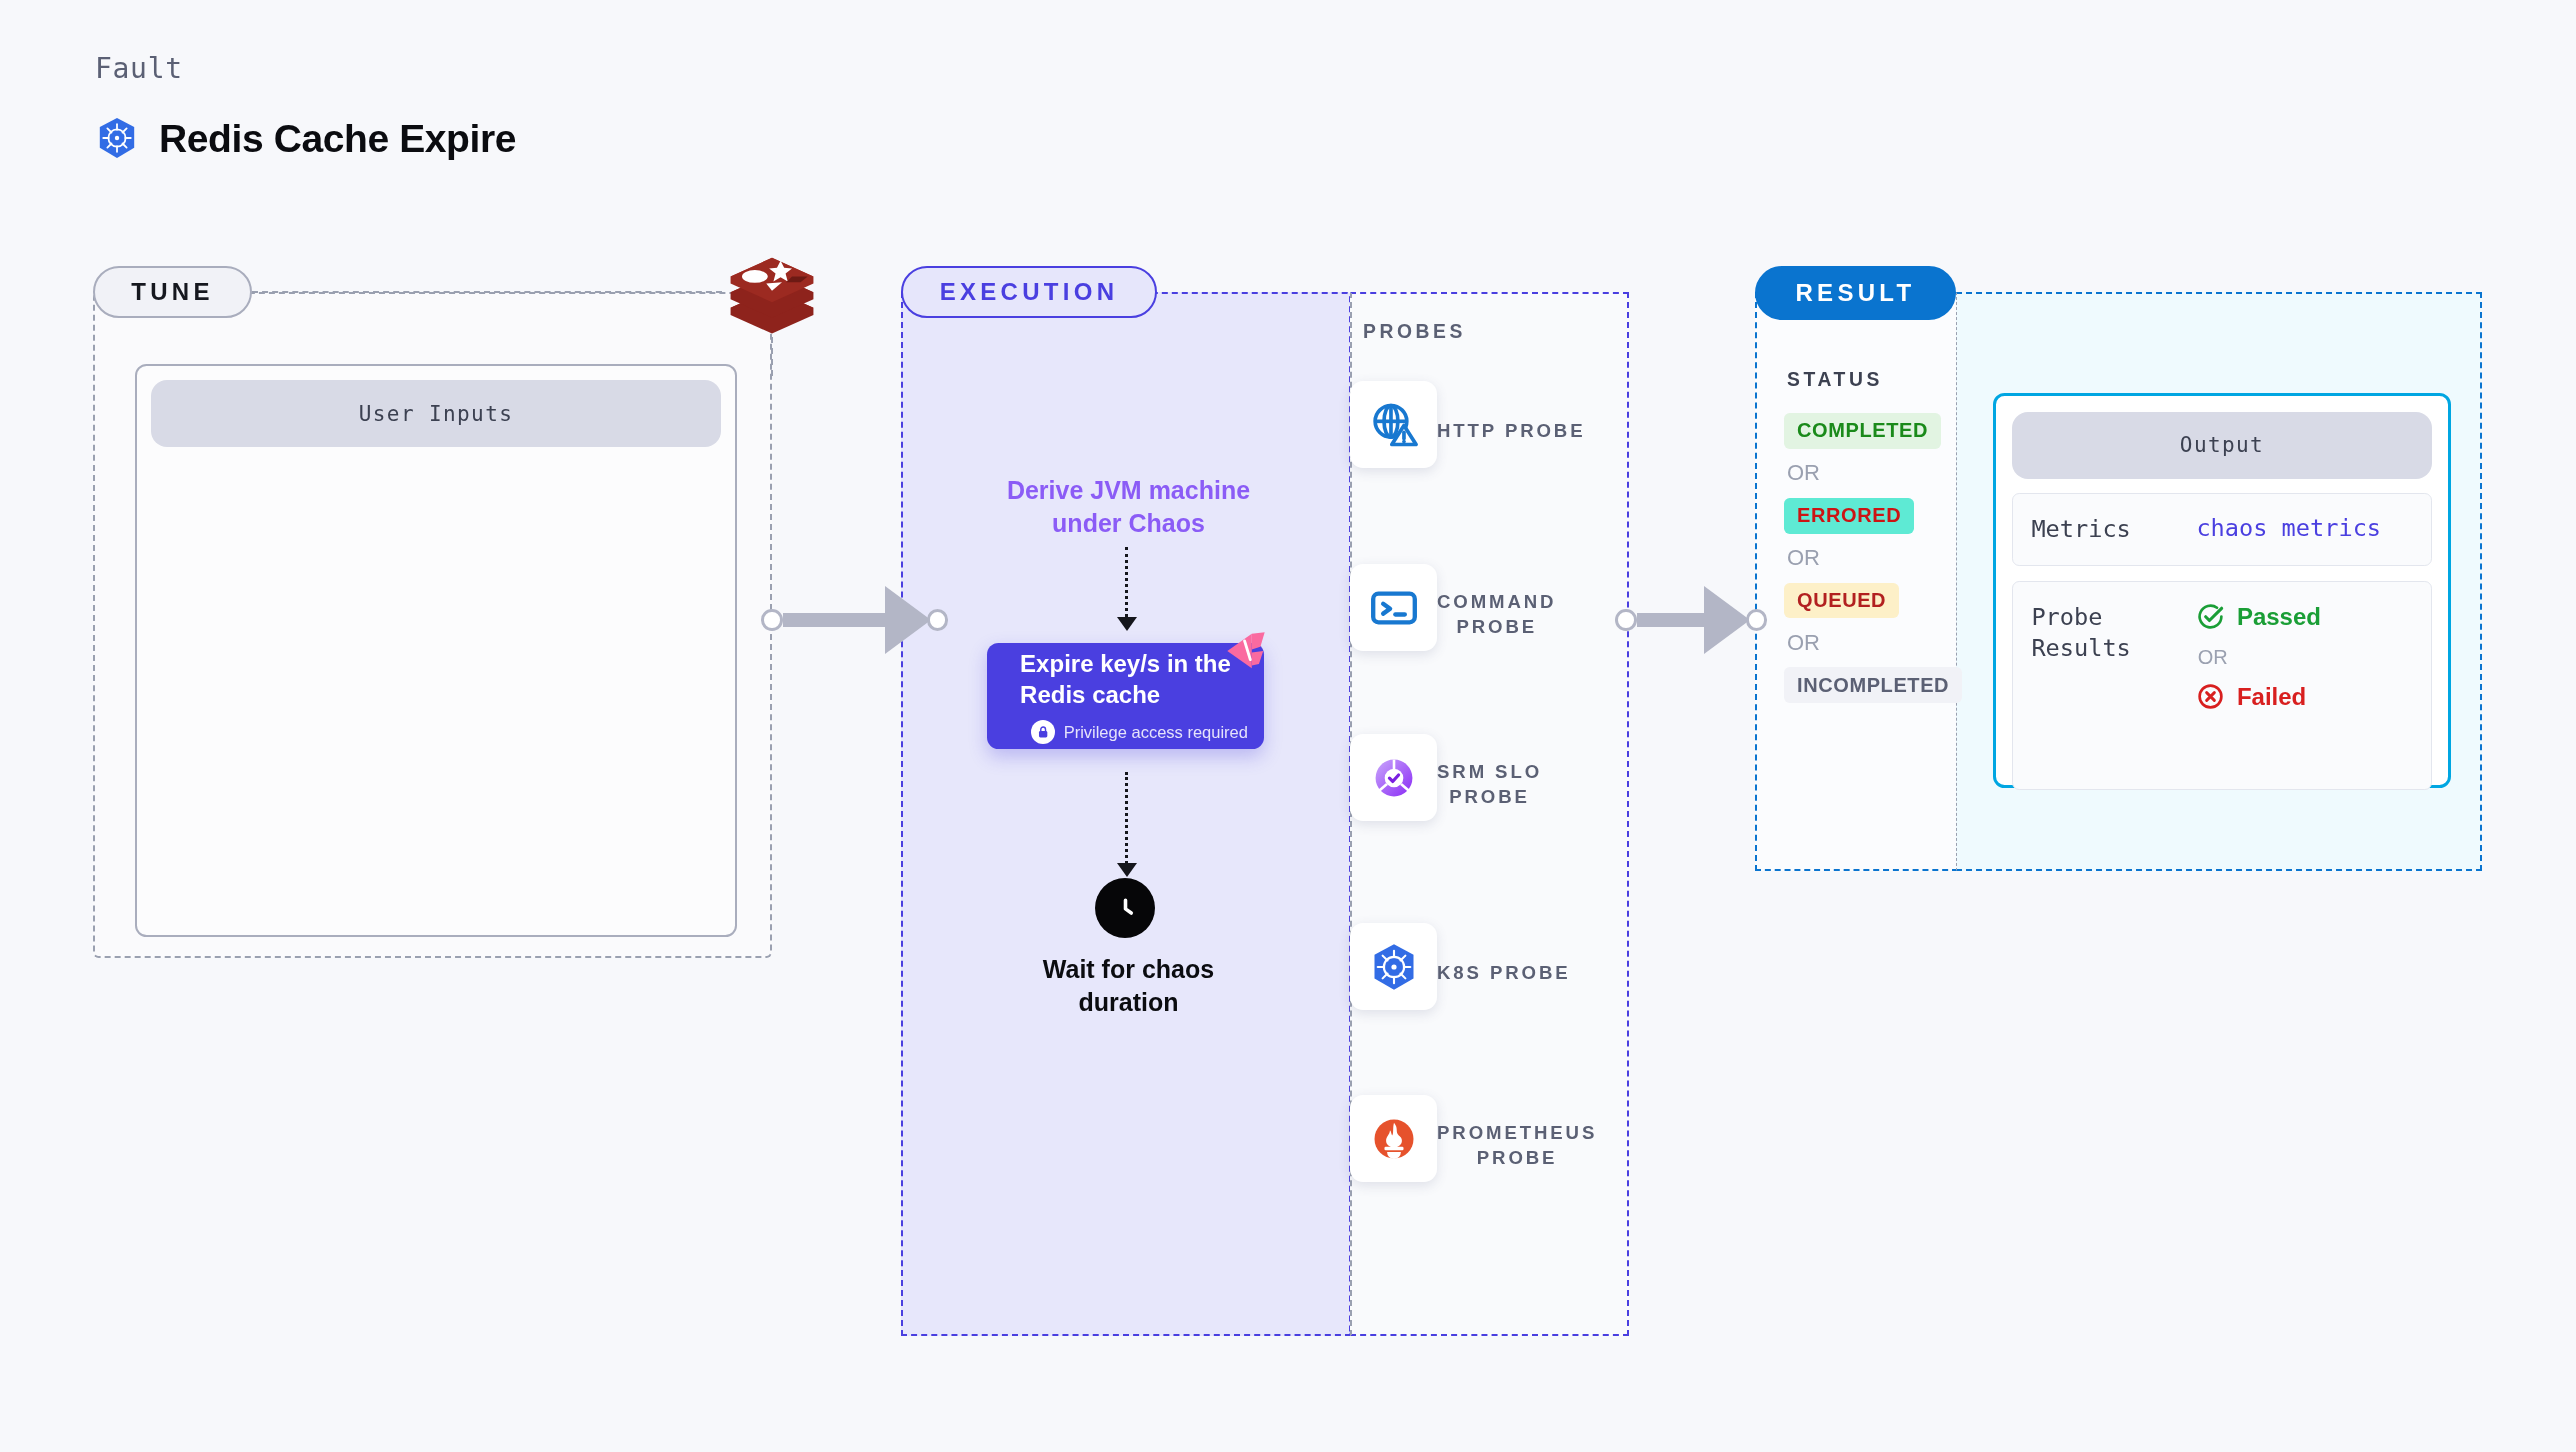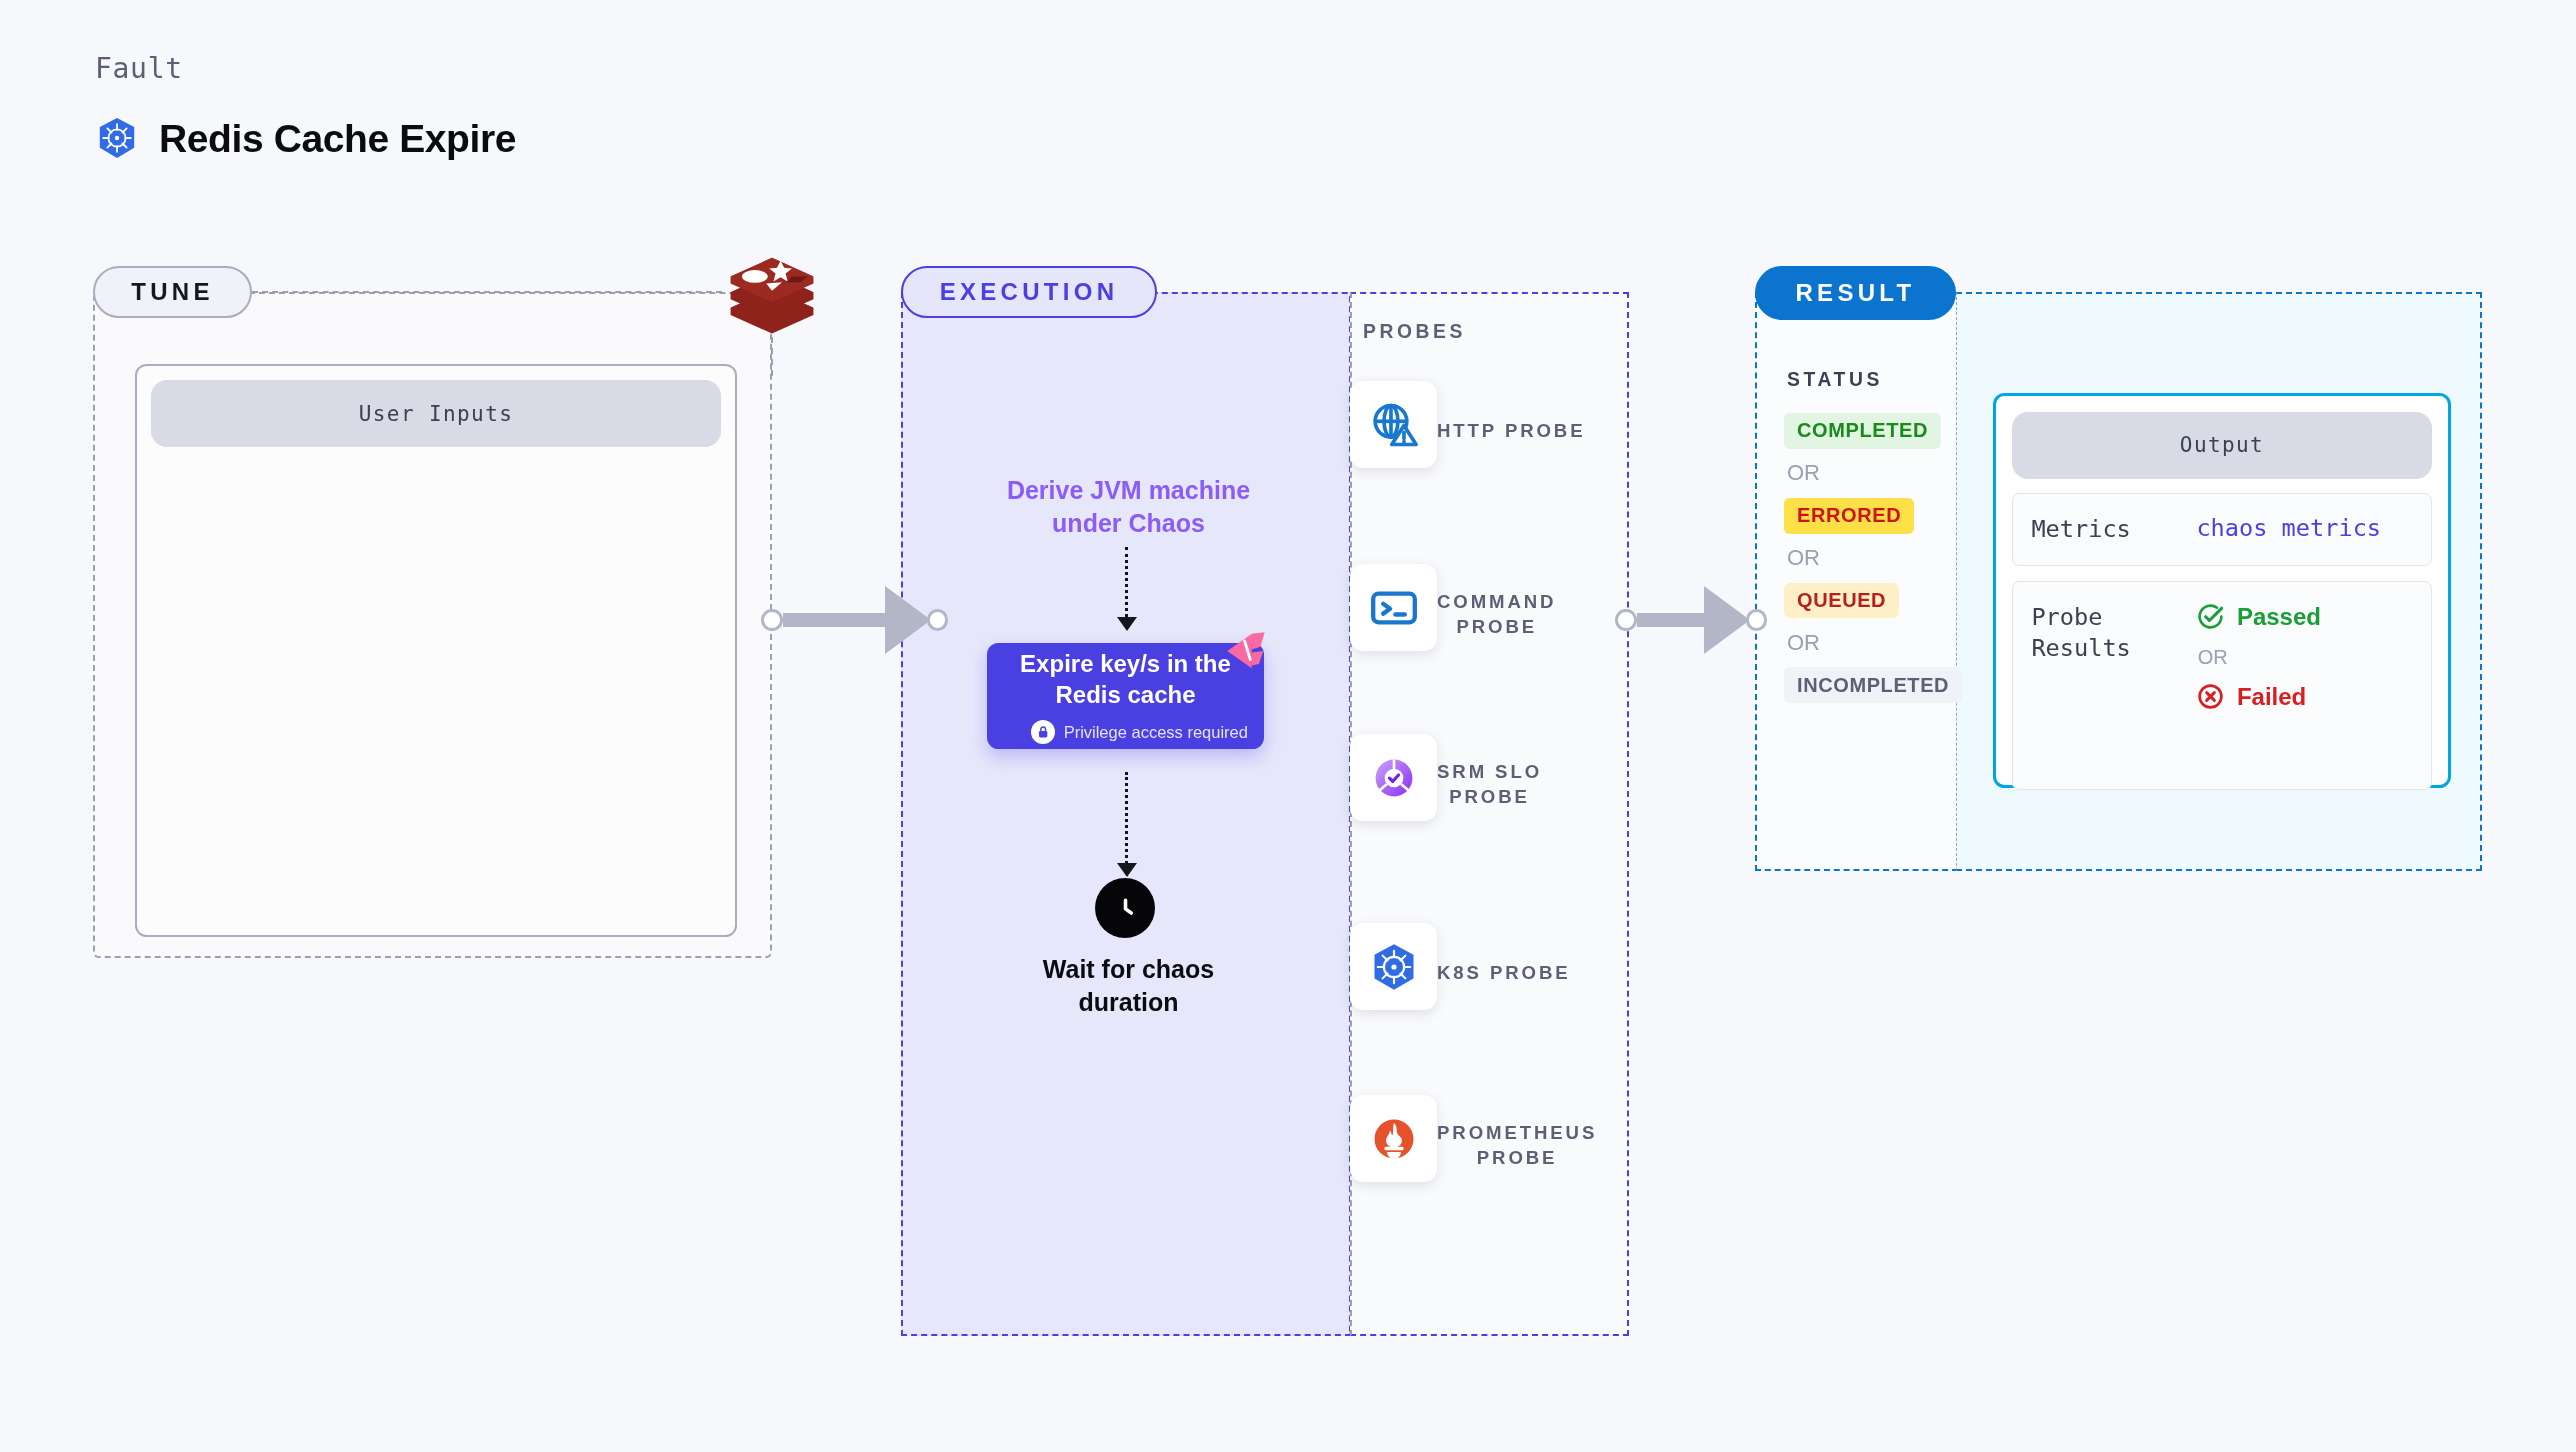--- a/index.html
+++ b/index.html
@@ -125,21 +125,21 @@
   .tip1 { left: 1117px; top: 617px; }
   .tip2 { left: 1117px; top: 863px; }
 
   .exec-card {
     position: absolute; left: 987px; top: 643px; width: 277px; height: 106px;
     background: #4a3fe0; border-radius: 11.5px;
     display: flex; flex-direction: column; align-items: center; justify-content: center;
     box-shadow: 0 7.2px 18.6px rgba(74,63,224,0.28);
   }
   .exec-card-title {
-    color: #ffffff; font-size: 24px; font-weight: bold; text-align: center; line-height: 1.3;
+    color: #ffffff; font-size: 24px; font-weight: bold; line-height: 1.3;
   }
   .exec-card-sub { display: flex; align-items: center; gap: 8.6px; margin-top: 10px; padding-left: 28px; }
   .lock-badge {
     width: 24px; height: 24px; border-radius: 50%; background: #ffffff;
     display: flex; align-items: center; justify-content: center;
   }
   .exec-card-sub-text { color: #e5e3fb; font-size: 16.5px; }
   .chaos-flag { position: absolute; left: 1223px; top: 628px; width: 46px; height: 46px; }
 
   .clock-node {
@@ -396,21 +396,21 @@
       </svg>
     </div>
     <div class="probe-name">PROMETHEUS
 PROBE</div>
   </div>
 
   <div class="status-label">STATUS</div>
   <div class="status-list">
     <div><span class="badge" style="background:#e2f4e2;color:#1a8a1a">COMPLETED</span></div>
     <div class="or-text">OR</div>
-    <div><span class="badge" style="background:#fde047;color:#cc1414">ERRORED</span></div>
+    <div><span class="badge" style="background:#5eead4;color:#cc1414">ERRORED</span></div>
     <div class="or-text">OR</div>
     <div><span class="badge" style="background:#fdf0c8;color:#b22020">QUEUED</span></div>
     <div class="or-text">OR</div>
     <div><span class="badge" style="background:#f1f2f7;color:#5b6074">INCOMPLETED</span></div>
   </div>
 
   <div class="output-card">
     <div class="ui-header">Output</div>
     <div class="out-row">
       <div class="out-key">Metrics</div>

